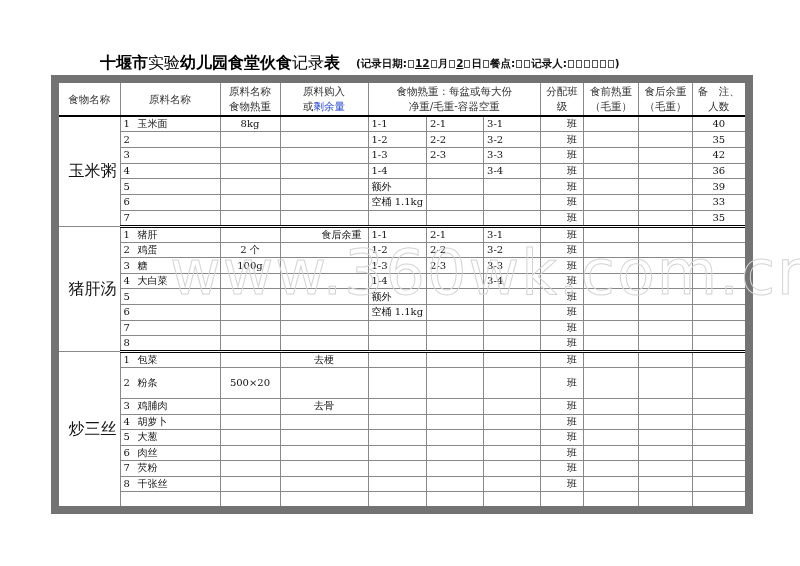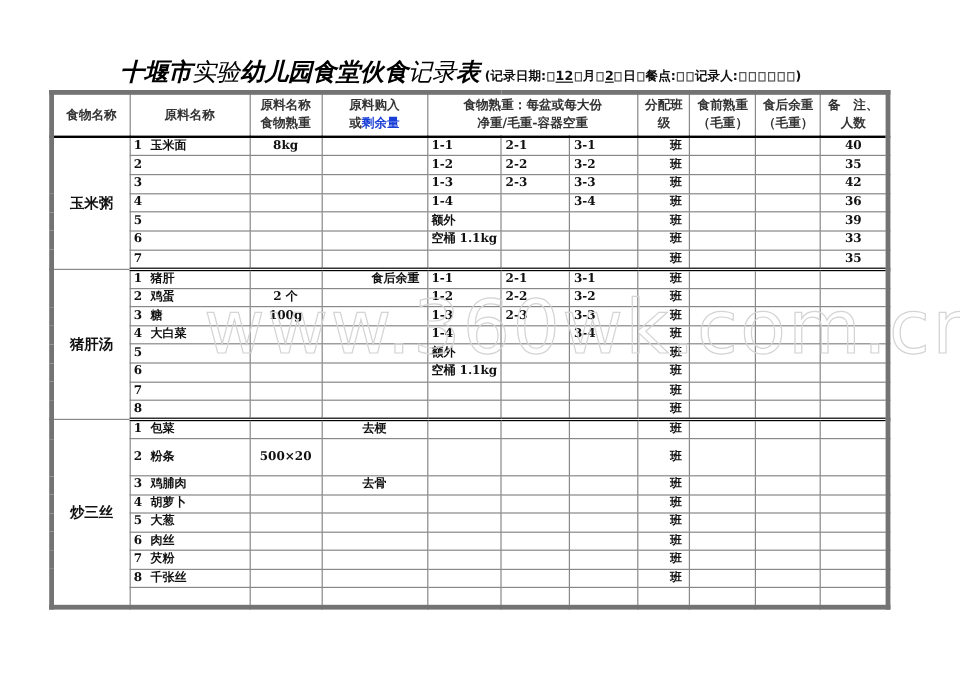--- a/index.html
+++ b/index.html
@@ -1,36 +1,36 @@
 <!DOCTYPE html>
 <html><head>
 <meta charset="utf-8">
 <style>
   html, body { margin:0; padding:0; background:#ffffff; }
   body { width:800px; height:566px; position:relative; overflow:hidden;
          font-family:"DejaVu Serif","Liberation Serif",serif; color:#111; }
   .title-row { position:absolute; left:100px; top:44px; height:30px; display:flex; align-items:flex-end; white-space:nowrap; }
-  .title-main { font-family:"DejaVu Sans","Liberation Sans",sans-serif; font-size:20px; font-weight:bold; letter-spacing:0px; color:#000;font-style:italic; }
+  .title-main { font-family:"DejaVu Sans","Liberation Sans",sans-serif; font-size:16px; font-weight:bold; letter-spacing:0px; color:#000; }
   .title-main .light { font-weight:normal; }
-  .title-meta { font-family:"DejaVu Sans","Liberation Sans",sans-serif; font-size:10.5px; font-weight:bold; margin-left:4px; padding-bottom:3px; }
+  .title-meta { font-family:"DejaVu Sans","Liberation Sans",sans-serif; font-size:10.5px; font-weight:bold; margin-left:16px; padding-bottom:3px; }
   .title-meta .u { text-decoration:underline; }
   .box { display:inline-block; width:6px; height:8px; border:1px solid #555; vertical-align:-1px; margin:0 1px; box-sizing:border-box; }
 
-  table.rec { position:absolute; left:41px; top:75px; border-collapse:collapse; table-layout:fixed;
-              border:4px solid #737373; font-size:10px;font-weight:bold; }
+  table.rec { position:absolute; left:51px; top:75px; border-collapse:collapse; table-layout:fixed;
+              border:8px solid #737373; font-size:10px; }
   table.rec td { border:1px solid #888; padding:0 3px; overflow:hidden; white-space:nowrap; box-sizing:border-box; }
   table.rec tr.head td { height:37px; text-align:center; font-size:10.5px; line-height:15px; color:#333; white-space:normal; }
   table.rec tr.head { border-bottom:2px solid #000; }
   table.rec tr.r td { height:15.7px; line-height:14px; }
   table.rec tr.r2 td { height:15.6px; line-height:14px; }
   table.rec tr.r3 td { height:15.5px; line-height:14px; }
   table.rec tr.r3.tall td { height:31px; }
   table.rec tr.secend td { border-bottom:3px double #000; }
   .blue { color:#1a3fd6; }
-  td.food { vertical-align:middle; text-align:center; font-size:12px; }
+  td.food { vertical-align:middle; text-align:right; font-size:16px; }
   td.c { text-align:center; }
   td.rt { text-align:right; padding-right:6px !important; }
   .num { display:inline-block; width:14px; }
   .watermark { position:absolute; left:170px; top:236px; font-family:"DejaVu Sans","Liberation Sans",sans-serif;
                font-size:62px; color:transparent; -webkit-text-stroke:1px #d4d4d4; letter-spacing:2px; pointer-events:none; }
 </style>
 </head>
 <body>
 
 <div class="title-row">

